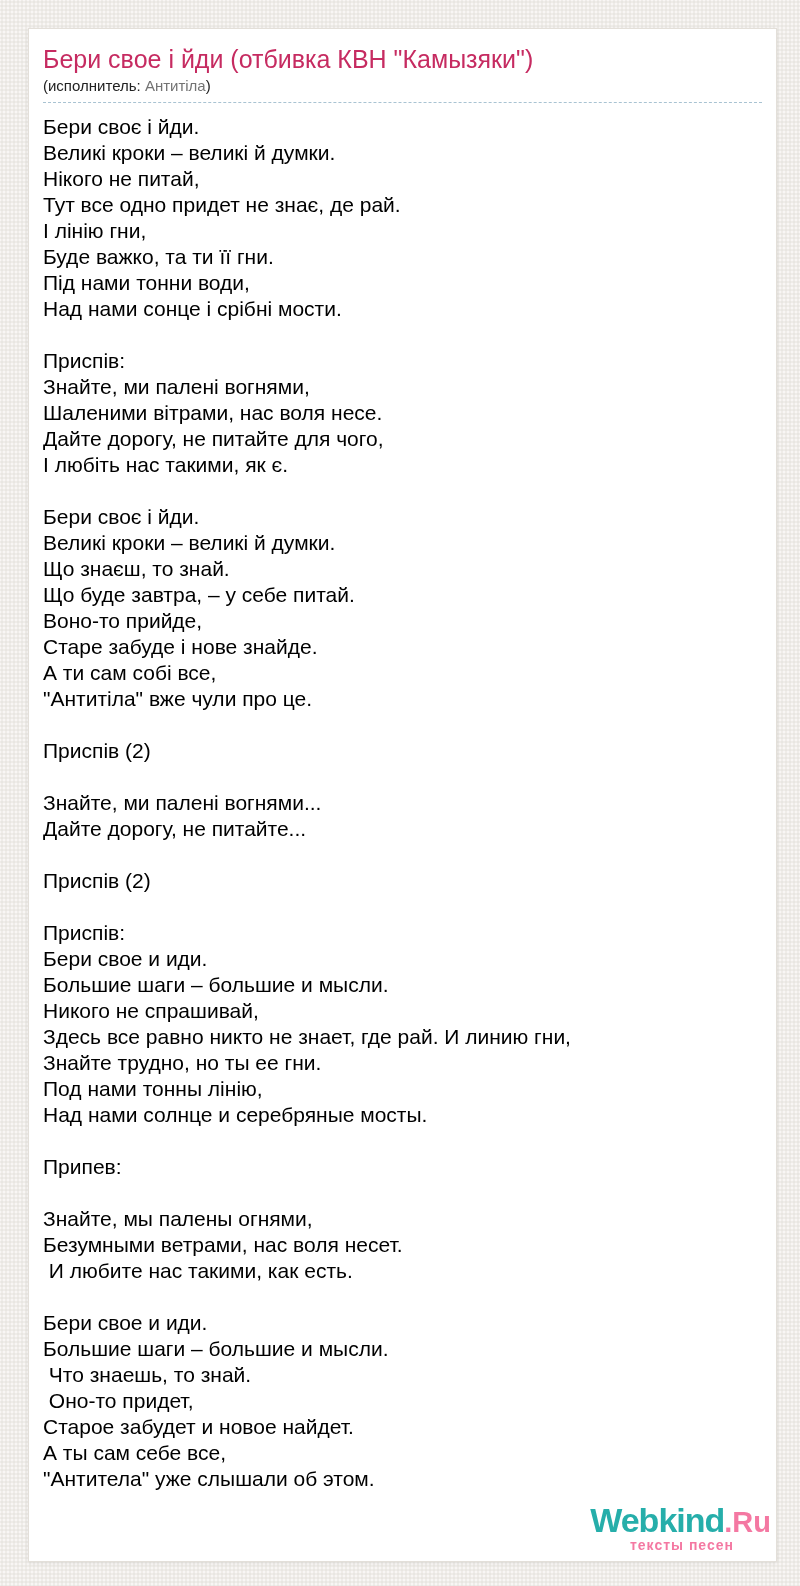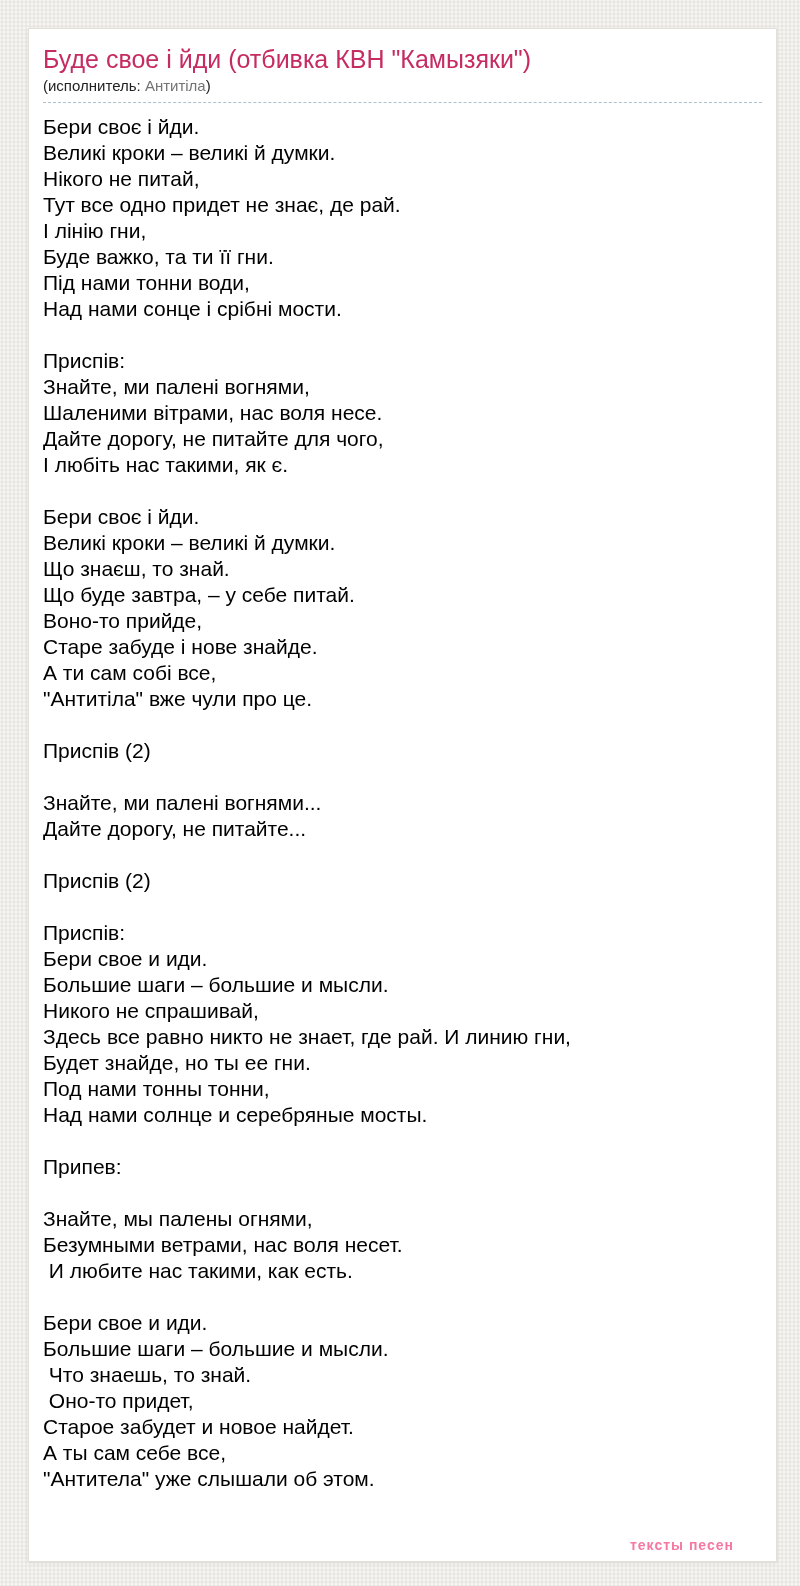--- a/index.html
+++ b/index.html
@@ -90,21 +90,21 @@
     letter-spacing: 1px;
     text-align: right;
     margin: -4px 37px 6px 0;
   }
 </style>
 </head>
 <body>
 
 <div class="card">
   <div>
-    <h1 class="song-title">Буде свое і йди (отбивка КВН "Камызяки")</h1>
+    <h1 class="song-title">Бери свое і йди (отбивка КВН "Камызяки")</h1>
     <div class="artist-line"><span>(исполнитель: </span><a class="artist-link">Антитіла</a><span>)</span></div>
   </div>
 
   <div class="lyrics">
       <div class="lyric-line">Бери своє і йди.</div>
       <div class="lyric-line">Великі кроки – великі й думки.</div>
       <div class="lyric-line">Нікого не питай,</div>
       <div class="lyric-line">Тут все одно придет не знає, де рай.</div>
       <div class="lyric-line">І лінію гни,</div>
       <div class="lyric-line">Буде важко, та ти її гни.</div>
@@ -131,35 +131,36 @@
       <div class="lyric-line">Знайте, ми палені вогнями...</div>
       <div class="lyric-line">Дайте дорогу, не питайте...</div>
       <div class="lyric-line"></div>
       <div class="lyric-line">Приспів (2)</div>
       <div class="lyric-line"></div>
       <div class="lyric-line">Приспів:</div>
       <div class="lyric-line">Бери свое и иди.</div>
       <div class="lyric-line">Большие шаги – большие и мысли.</div>
       <div class="lyric-line">Никого не спрашивай,</div>
       <div class="lyric-line">Здесь все равно никто не знает, где рай. И линию гни,</div>
-      <div class="lyric-line">Будет знайде, но ты ее гни.</div>
-      <div class="lyric-line">Под нами тонны тонни,</div>
+      <div class="lyric-line">Знайте трудно, но ты ее гни.</div>
+      <div class="lyric-line">Под нами тонны лінію,</div>
       <div class="lyric-line">Над нами солнце и серебряные мосты.</div>
       <div class="lyric-line"></div>
       <div class="lyric-line">Припев:</div>
       <div class="lyric-line"></div>
       <div class="lyric-line">Знайте, мы палены огнями,</div>
       <div class="lyric-line">Безумными ветрами, нас воля несет.</div>
       <div class="lyric-line"> И любите нас такими, как есть.</div>
       <div class="lyric-line"></div>
       <div class="lyric-line">Бери свое и иди.</div>
       <div class="lyric-line">Большие шаги – большие и мысли.</div>
       <div class="lyric-line"> Что знаешь, то знай.</div>
       <div class="lyric-line"> Оно-то придет,</div>
       <div class="lyric-line">Старое забудет и новое найдет.</div>
       <div class="lyric-line">А ты сам себе все,</div>
       <div class="lyric-line">"Антитела" уже слышали об этом.</div>
     </div>
 
   <div class="logo">
+    <div class="logo-main"><span class="logo-webkind">Webkind</span><span class="logo-ru">.Ru</span></div>
     <div class="logo-tagline">тексты песен</div>
   </div>
 </div>
 
 </body></html>

